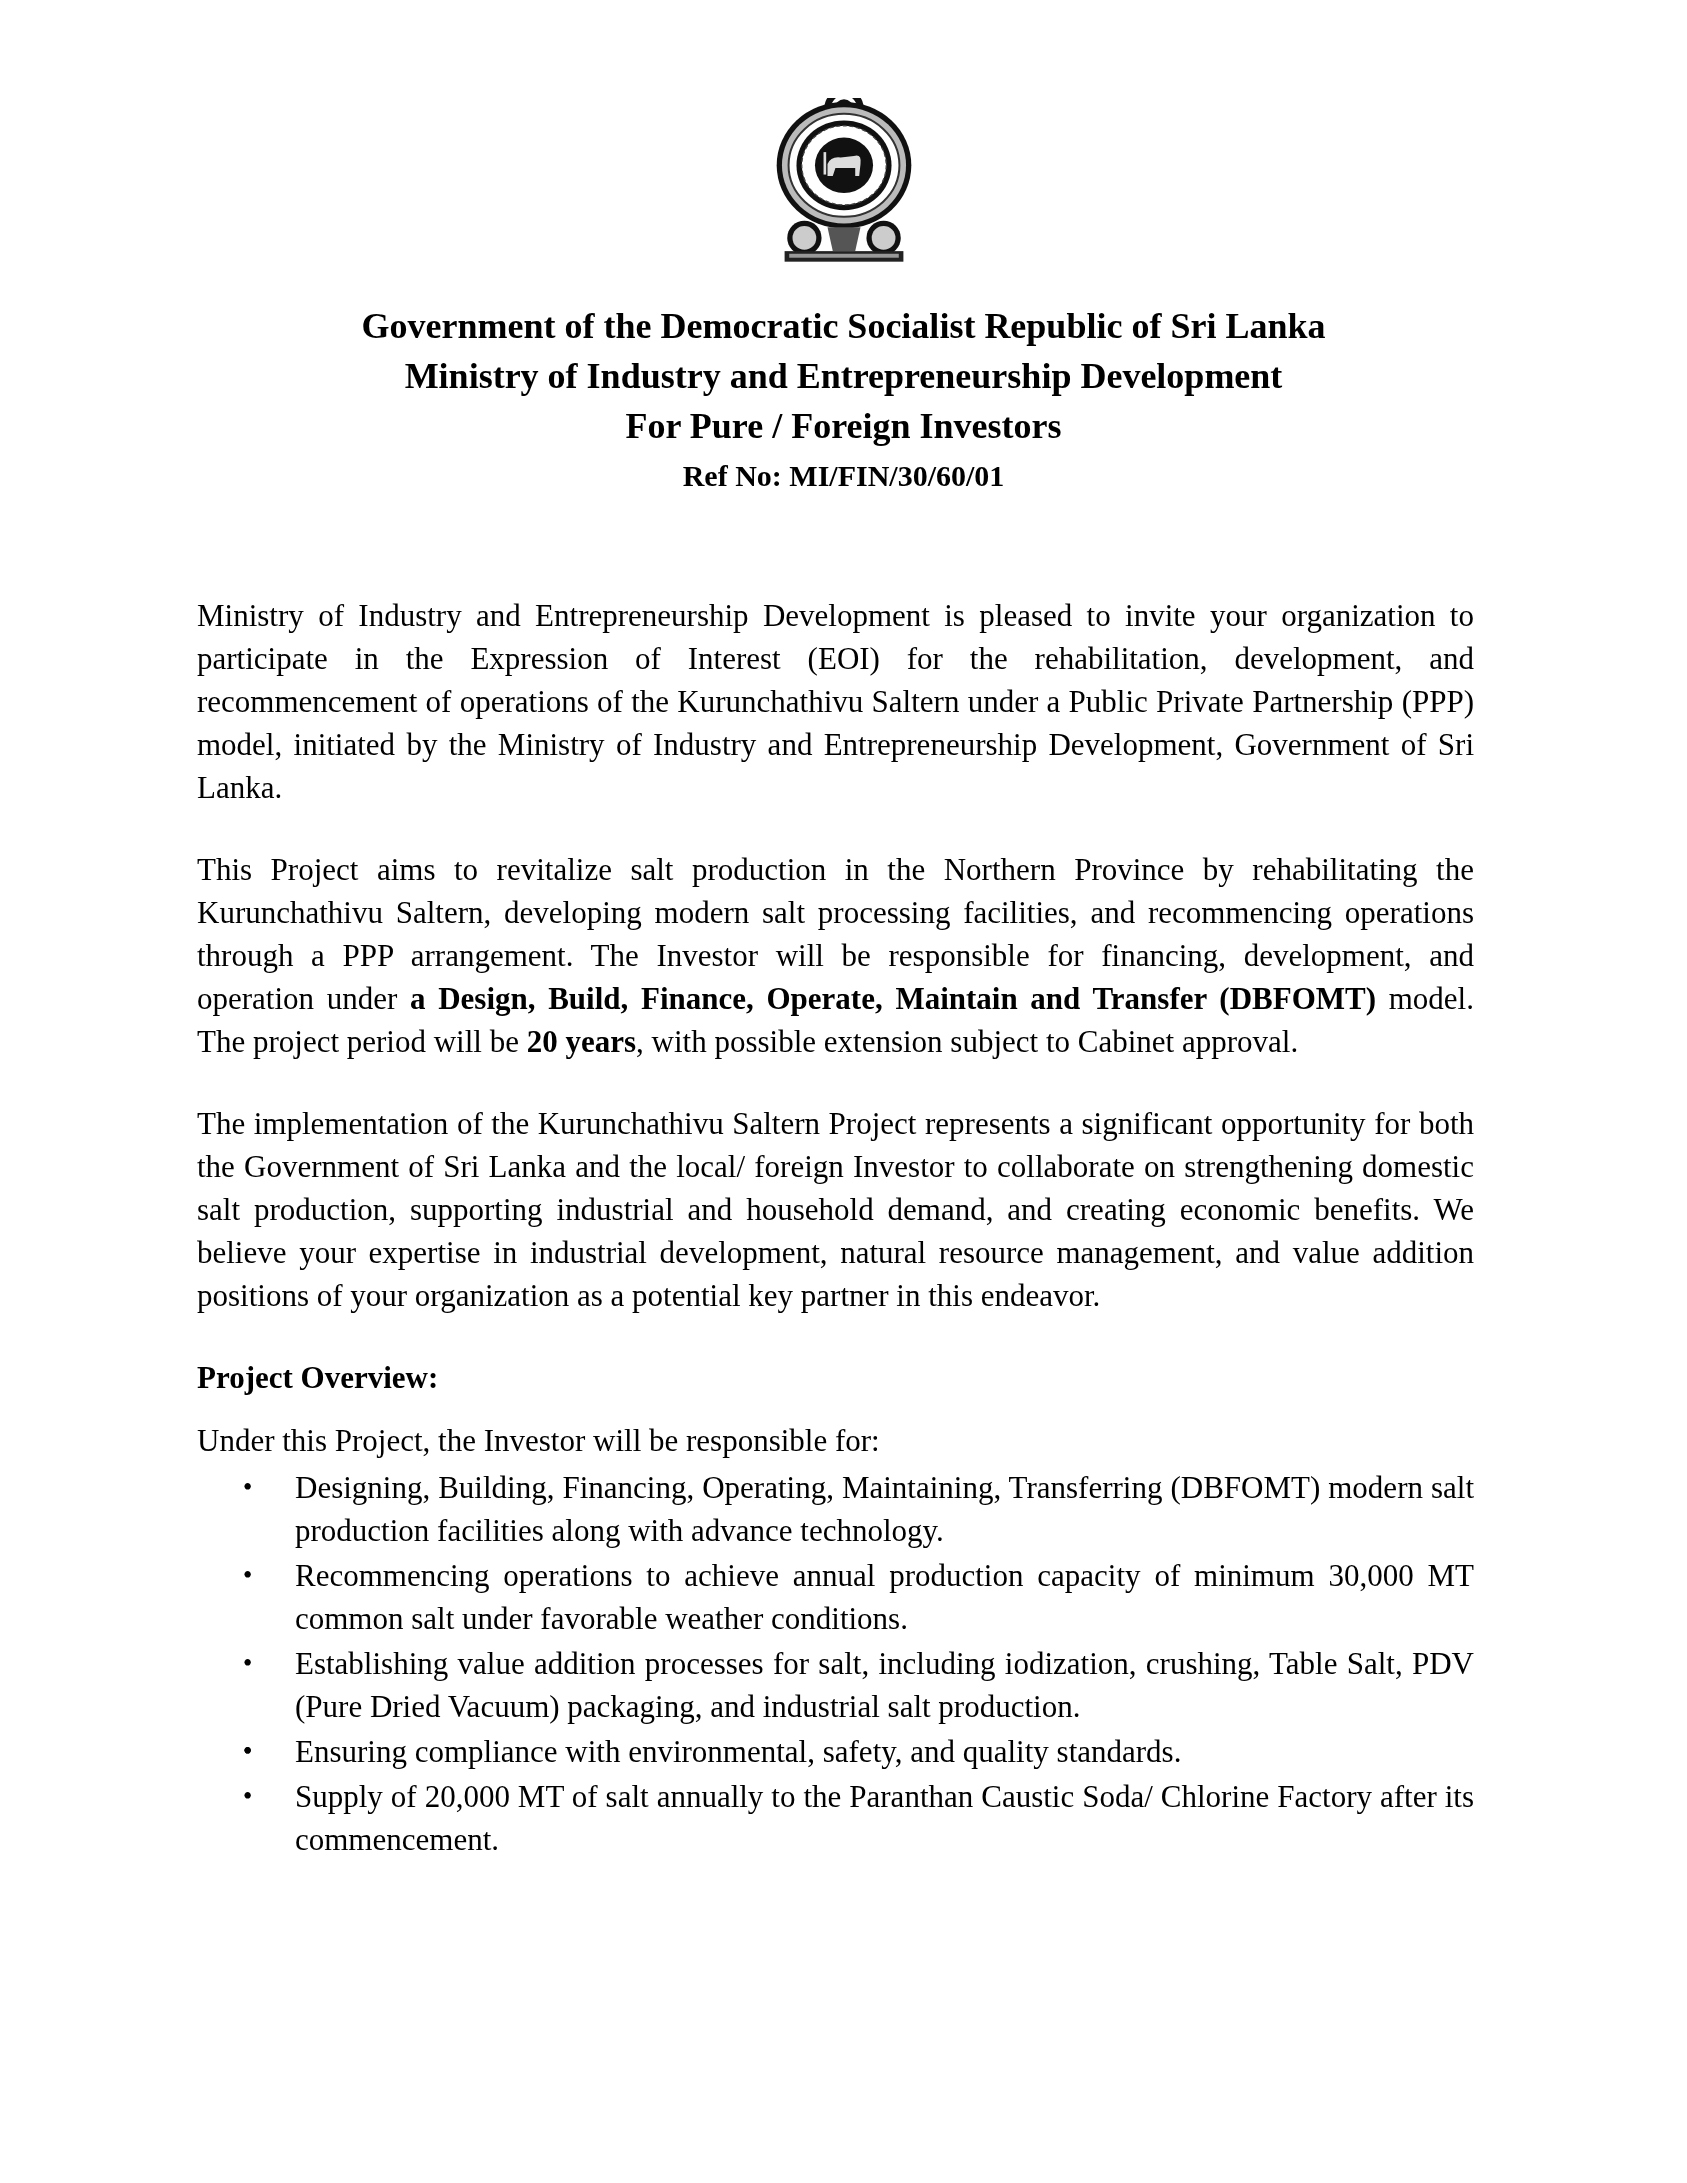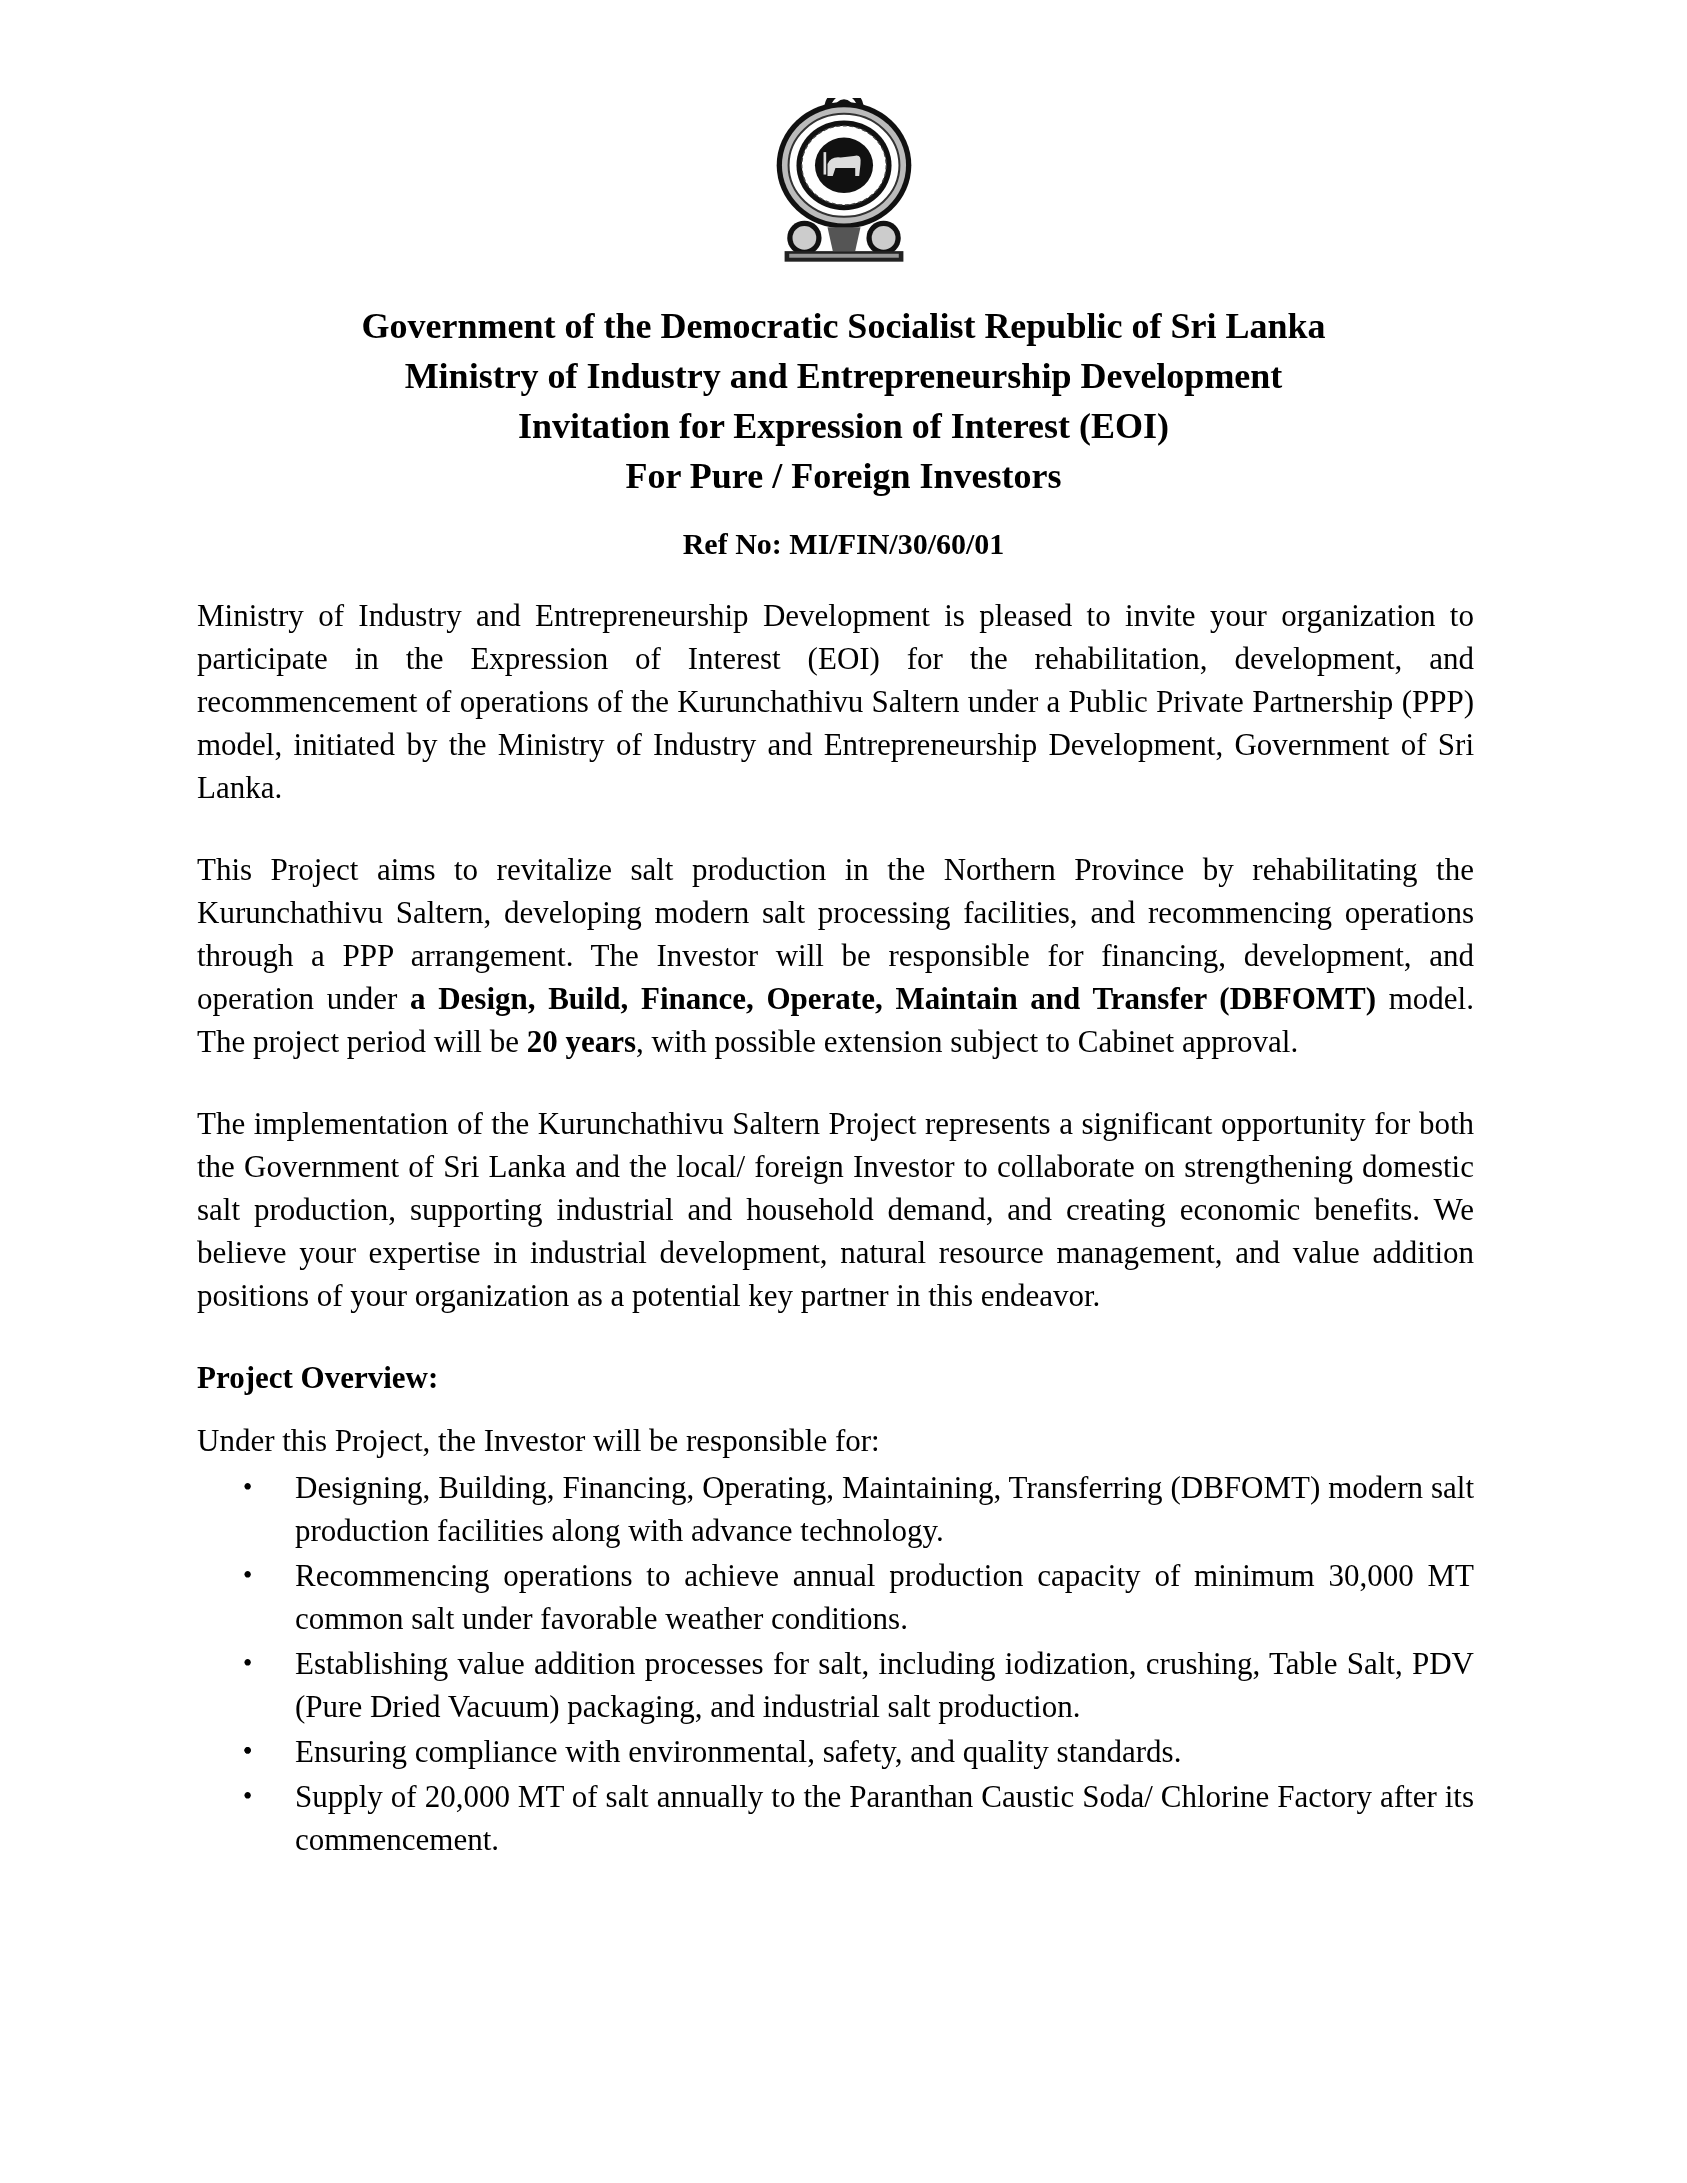--- a/index.html
+++ b/index.html
@@ -1,20 +1,20 @@
 <!DOCTYPE html>
 <html style="font-size:10.6px"><head>
 <meta charset="utf-8">
 <style>
   html, body { margin:0; padding:0; background:#ffffff; }
   body { width:1687px; height:2183px; position:relative; overflow:hidden; font-family:"Liberation Serif", "DejaVu Serif", serif; color:#000; }
   .emblem { position:absolute; left:748px; top:98px; width:192px; height:165px; }
   .title-block { position:absolute; top:301px; left:0; width:1687px; text-align:center; }
   .title-line { font-weight:bold; font-size:36px; line-height:50px; }
-  .ref-line { font-weight:bold; font-size:30px; line-height:46px; margin-top:20px; }
+  .ref-line { font-weight:bold; font-size:30px; line-height:46px; margin-top:2px; }
   .body { position:absolute; left:197px; width:1277px; top:582px; font-size:31px; line-height:43px; }
   .para { text-align:justify; margin:12px 0 39px 0; }
   .heading { font-weight:bold; margin:0 0 20px 0; }
   .intro { margin:0 0 4px 0; }
   ul.bullets { list-style:none; margin:0; padding:0; }
   ul.bullets li { position:relative; padding-left:98px; text-align:justify; margin-bottom:2px; }
   ul.bullets li .bullet { position:absolute; left:46px; top:0; font-size:26.5px; }
   b { font-weight:bold; }
 </style>
 </head>
@@ -43,21 +43,20 @@
     <circle cx="205" cy="212" r="18" fill="#ccc"></circle>
     <path d="M120 196 L170 196 L162 232 L128 232 Z" fill="#555"></path>
     <rect x="55" y="232" width="180" height="16" fill="#222"></rect>
     <rect x="62" y="236" width="166" height="6" fill="#999"></rect>
   </svg>
 </div>
 
 <div class="title-block">
   <div class="title-line">Government of the Democratic Socialist Republic of Sri Lanka</div>
   <div class="title-line">Ministry of Industry and Entrepreneurship Development</div>
-  <div class="title-line">Invitation for Expression of Interest (EOI)</div>
   <div class="title-line">For Pure / Foreign Investors</div>
   <div class="ref-line">Ref No: MI/FIN/30/60/01</div>
 </div>
 
 <div class="body">
   <p class="para">Ministry of Industry and Entrepreneurship Development is pleased to invite your organization to participate in the Expression of Interest (EOI) for the rehabilitation, development, and recommencement of operations of the Kurunchathivu Saltern under a Public Private Partnership (PPP) model, initiated by the Ministry of Industry and Entrepreneurship Development, Government of Sri Lanka.</p>
   <p class="para"><span>This Project aims to revitalize salt production in the Northern Province by rehabilitating the Kurunchathivu Saltern, developing modern salt processing facilities, and recommencing operations through a PPP arrangement. The Investor will be responsible for financing, development, and operation under </span><b>a Design, Build, Finance, Operate, Maintain and Transfer (DBFOMT)</b><span> model. The project period will be </span><b>20 years</b><span>, with possible extension subject to Cabinet approval.</span></p>
   <p class="para">The implementation of the Kurunchathivu Saltern Project represents a significant opportunity for both the Government of Sri Lanka and the local/ foreign Investor to collaborate on strengthening domestic salt production, supporting industrial and household demand, and creating economic benefits. We believe your expertise in industrial development, natural resource management, and value addition positions of your organization as a potential key partner in this endeavor.</p>
 
   <p class="heading">Project Overview:</p>

